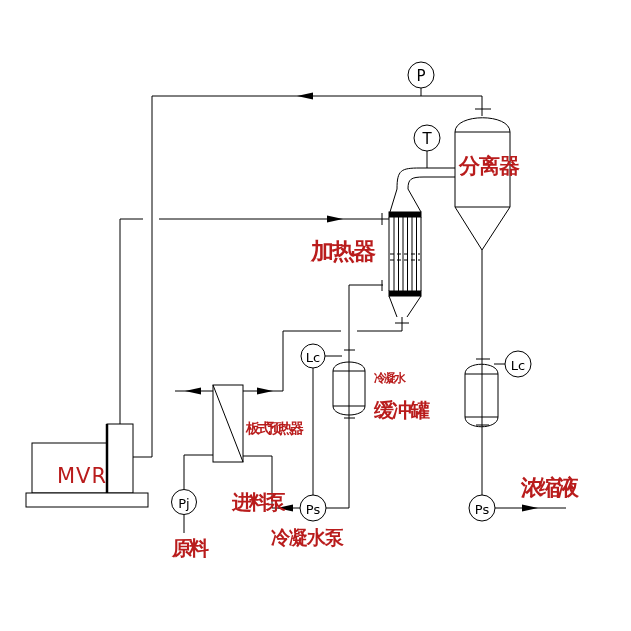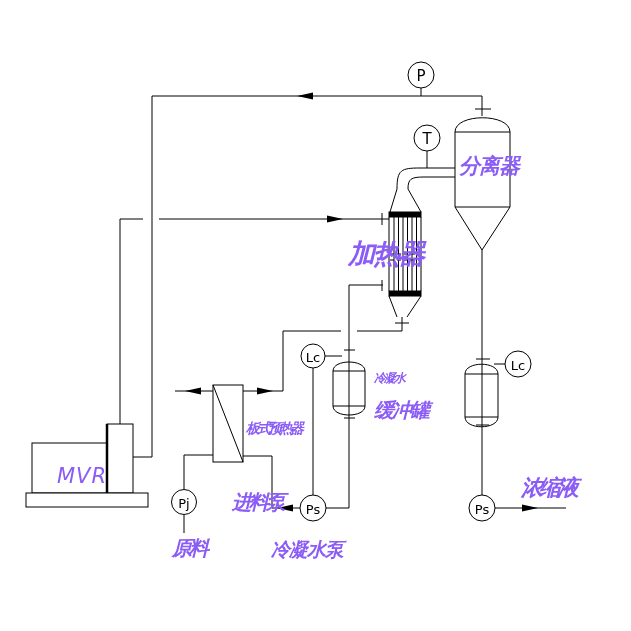--- a/index.html
+++ b/index.html
@@ -6,26 +6,25 @@
   .canvas{
     position:relative;
     width:631px;height:631px;
     background:#fff;
     font-family:"DejaVu Sans",sans-serif;
     overflow:hidden;
   }
   svg{position:absolute;left:0;top:0;}
   .lbl{
     position:absolute;
-    color:#8b5cf6;
+    color:#b91c1c;
     font-weight:bold;
     white-space:nowrap;
     line-height:1;
     font-family:"DejaVu Sans",sans-serif;
-    font-style:italic;
   }
   .lbl-mvr{
     font-weight:normal;
     letter-spacing:1px;
   }
   .tag{
     font-family:"DejaVu Sans",sans-serif;
     fill:#000;
     font-weight:normal;
   }
@@ -182,32 +181,32 @@
         <text x="482" y="509" text-anchor="middle" dominant-baseline="central" class="tag" font-size="13" stroke="none">Ps</text>
         <path d="M495,508 H566"></path>
       </g>
       <polygon points="538,508 522,504.5 522,511.5" fill="#000" stroke="none"></polygon>
 
     </g>
   </svg>
 
   <div class="lbl" style="left:459px;top:156px;font-size:21px;letter-spacing:-1px;">分离器</div>
 
-  <div class="lbl" style="left:311px;top:240px;font-size:27px;letter-spacing:-2px;margin-left:37px;">加热器</div>
+  <div class="lbl" style="left:311px;top:240px;font-size:23px;letter-spacing:-2px;">加热器</div>
 
 
   <div class="lbl" style="left:246px;top:421px;font-size:14px;letter-spacing:-3px;">板式预热器</div>
 
   <div class="lbl lbl-mvr" style="left:57px;top:466px;font-size:21px;">MVR</div>
 
   <div class="lbl" style="left:200px;top:492px;font-size:20px;letter-spacing:-3px;margin-left:32px;">进料泵</div>
 
   <div class="lbl" style="left:172px;top:538px;font-size:20px;letter-spacing:-3px;">原料</div>
 
-  <div class="lbl" style="left:271px;top:540px;font-size:19px;letter-spacing:-1px;">冷凝水泵</div>
+  <div class="lbl" style="left:271px;top:528px;font-size:19px;letter-spacing:-1px;">冷凝水泵</div>
 
   <div class="lbl" style="left:374px;top:372px;font-size:12px;letter-spacing:-2px;">冷凝水</div>
 
   <div class="lbl" style="left:374px;top:400px;font-size:20px;letter-spacing:-2px;">缓冲罐</div>
 
 
   <div class="lbl" style="left:521px;top:477px;font-size:22px;letter-spacing:-4px;">浓缩液</div>
 
 </div>
 

